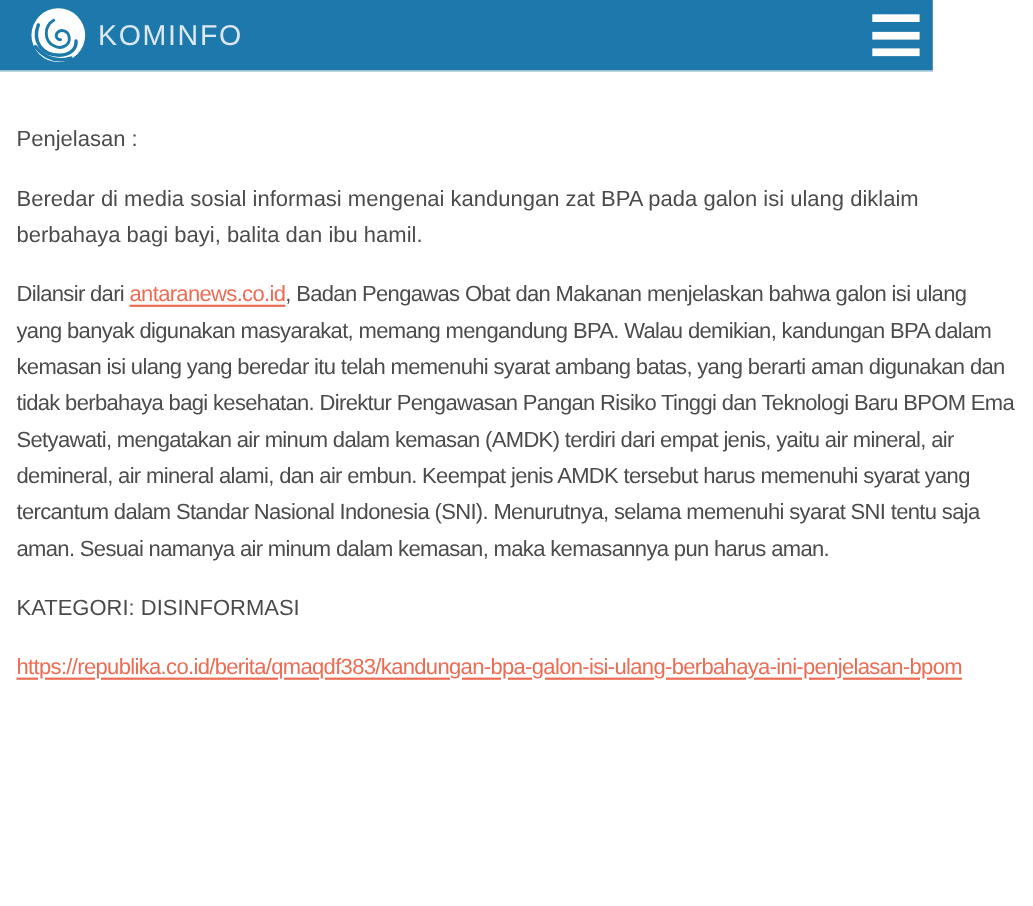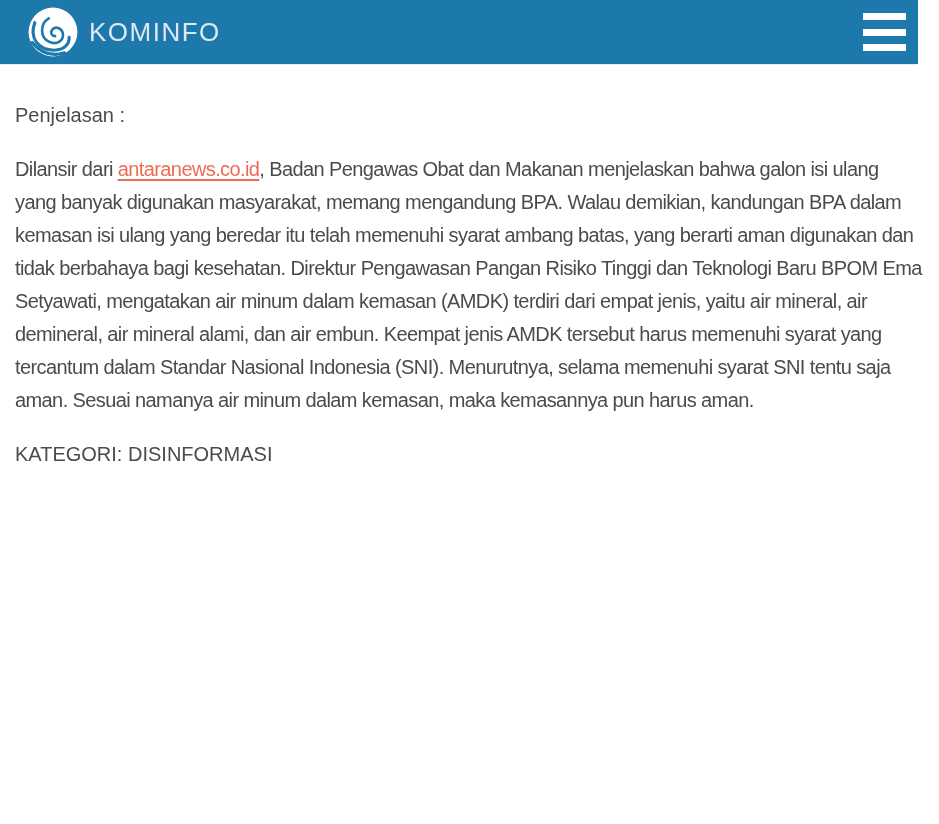--- a/index.html
+++ b/index.html
@@ -3,21 +3,21 @@
 <meta charset="utf-8">
 <style>
   * { box-sizing: border-box; margin: 0; padding: 0; }
   html, body {
     width: 939px;
     background: #ffffff;
     font-family: "Liberation Sans", "DejaVu Sans", sans-serif;
   }
   
   .navbar {
-    width: 918px;
+    width: 848px;
     height: 65px;
     background: #1d79ab;
     display: flex;
     align-items: center;
     justify-content: space-between;
     padding: 0 8px 0 27px;
     border-bottom: 1px solid #ededed;
   }
   .brand {
     display: flex;
@@ -52,21 +52,21 @@
   }
   
   .content {
     padding: 30px 15px 30px 15px;
     width: 939px;
   }
   .content p {
     color: #4b4b4d;
     font-size: 20px;
     line-height: 33px;
-    margin: 4px 0 21px 0;
+    margin: 16px 0 21px 0;
   }
   .condensed {
     letter-spacing: -0.6px;
   }
   a.inline-link, a.counter-link {
     color: #ec6c53;
     text-decoration: underline;
     text-underline-offset: 3px;
   }
   .underlined {
@@ -91,20 +91,22 @@
   <button class="hamburger" aria-label="menu">
     <span class="bar"></span>
     <span class="bar"></span>
     <span class="bar"></span>
   </button>
 </header>
 
 <main class="content">
   <p>Penjelasan :</p>
 
+  <p>Beredar di media sosial informasi mengenai kandungan zat BPA pada galon isi ulang diklaim berbahaya bagi bayi, balita dan ibu hamil.</p>
 
   <p class="condensed"><span>Dilansir dari </span><a href="#" class="inline-link">antaranews.co.id</a><span>, Badan Pengawas Obat dan Makanan menjelaskan bahwa galon isi ulang yang banyak digunakan masyarakat, memang mengandung BPA. Walau demikian, kandungan BPA dalam kemasan isi ulang yang beredar itu telah memenuhi syarat ambang batas, yang berarti aman digunakan dan tidak berbahaya bagi kesehatan. Direktur Pengawasan Pangan Risiko Tinggi dan Teknologi Baru BPOM Ema Setyawati, mengatakan air minum dalam kemasan (AMDK) terdiri dari empat jenis, yaitu air mineral, air demineral, air mineral alami, dan air embun. Keempat jenis AMDK tersebut harus memenuhi syarat yang tercantum dalam Standar Nasional Indonesia  (SNI). Menurutnya, selama memenuhi syarat SNI tentu saja aman. Sesuai namanya air minum dalam kemasan, maka kemasannya pun harus aman.</span></p>
 
   <p>KATEGORI: DISINFORMASI</p>
 
 
 
+  <p class="condensed"><a href="#" class="counter-link">https://republika.co.id/berita/qmaqdf383/kandungan-bpa-galon-isi-ulang-berbahaya-ini-penjelasan-bpom</a></p>
 </main>
 
 </body></html>

